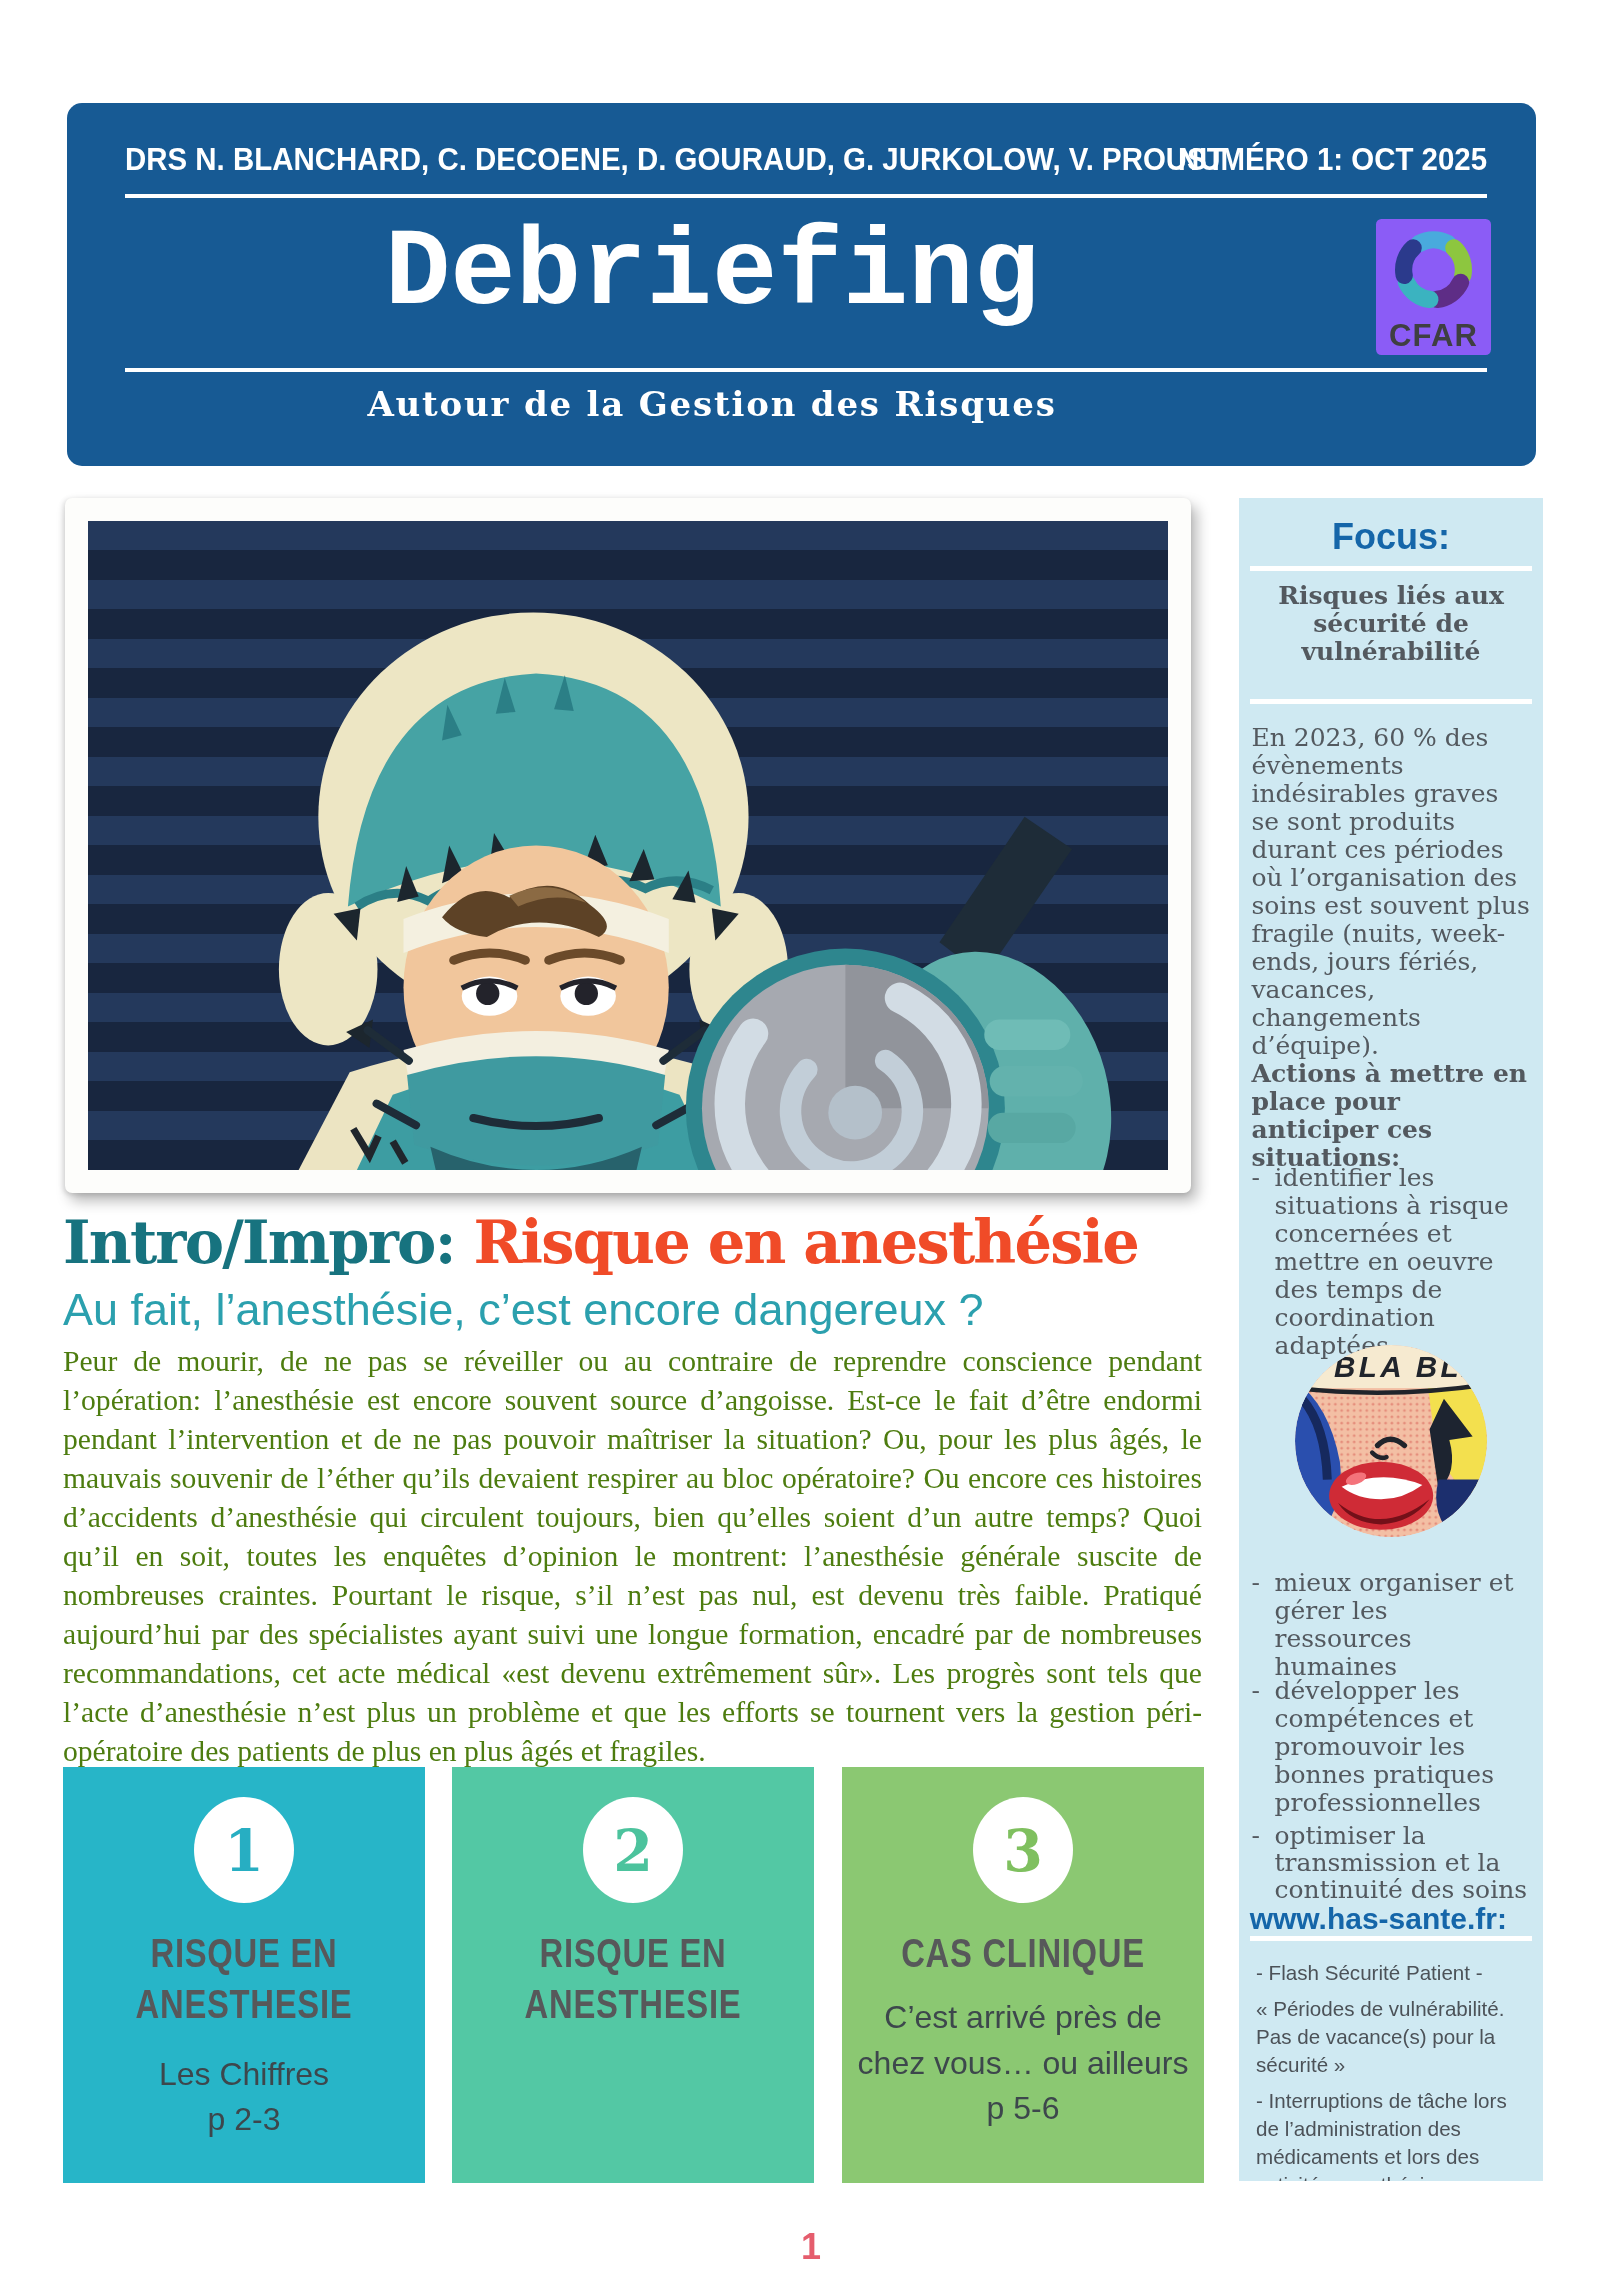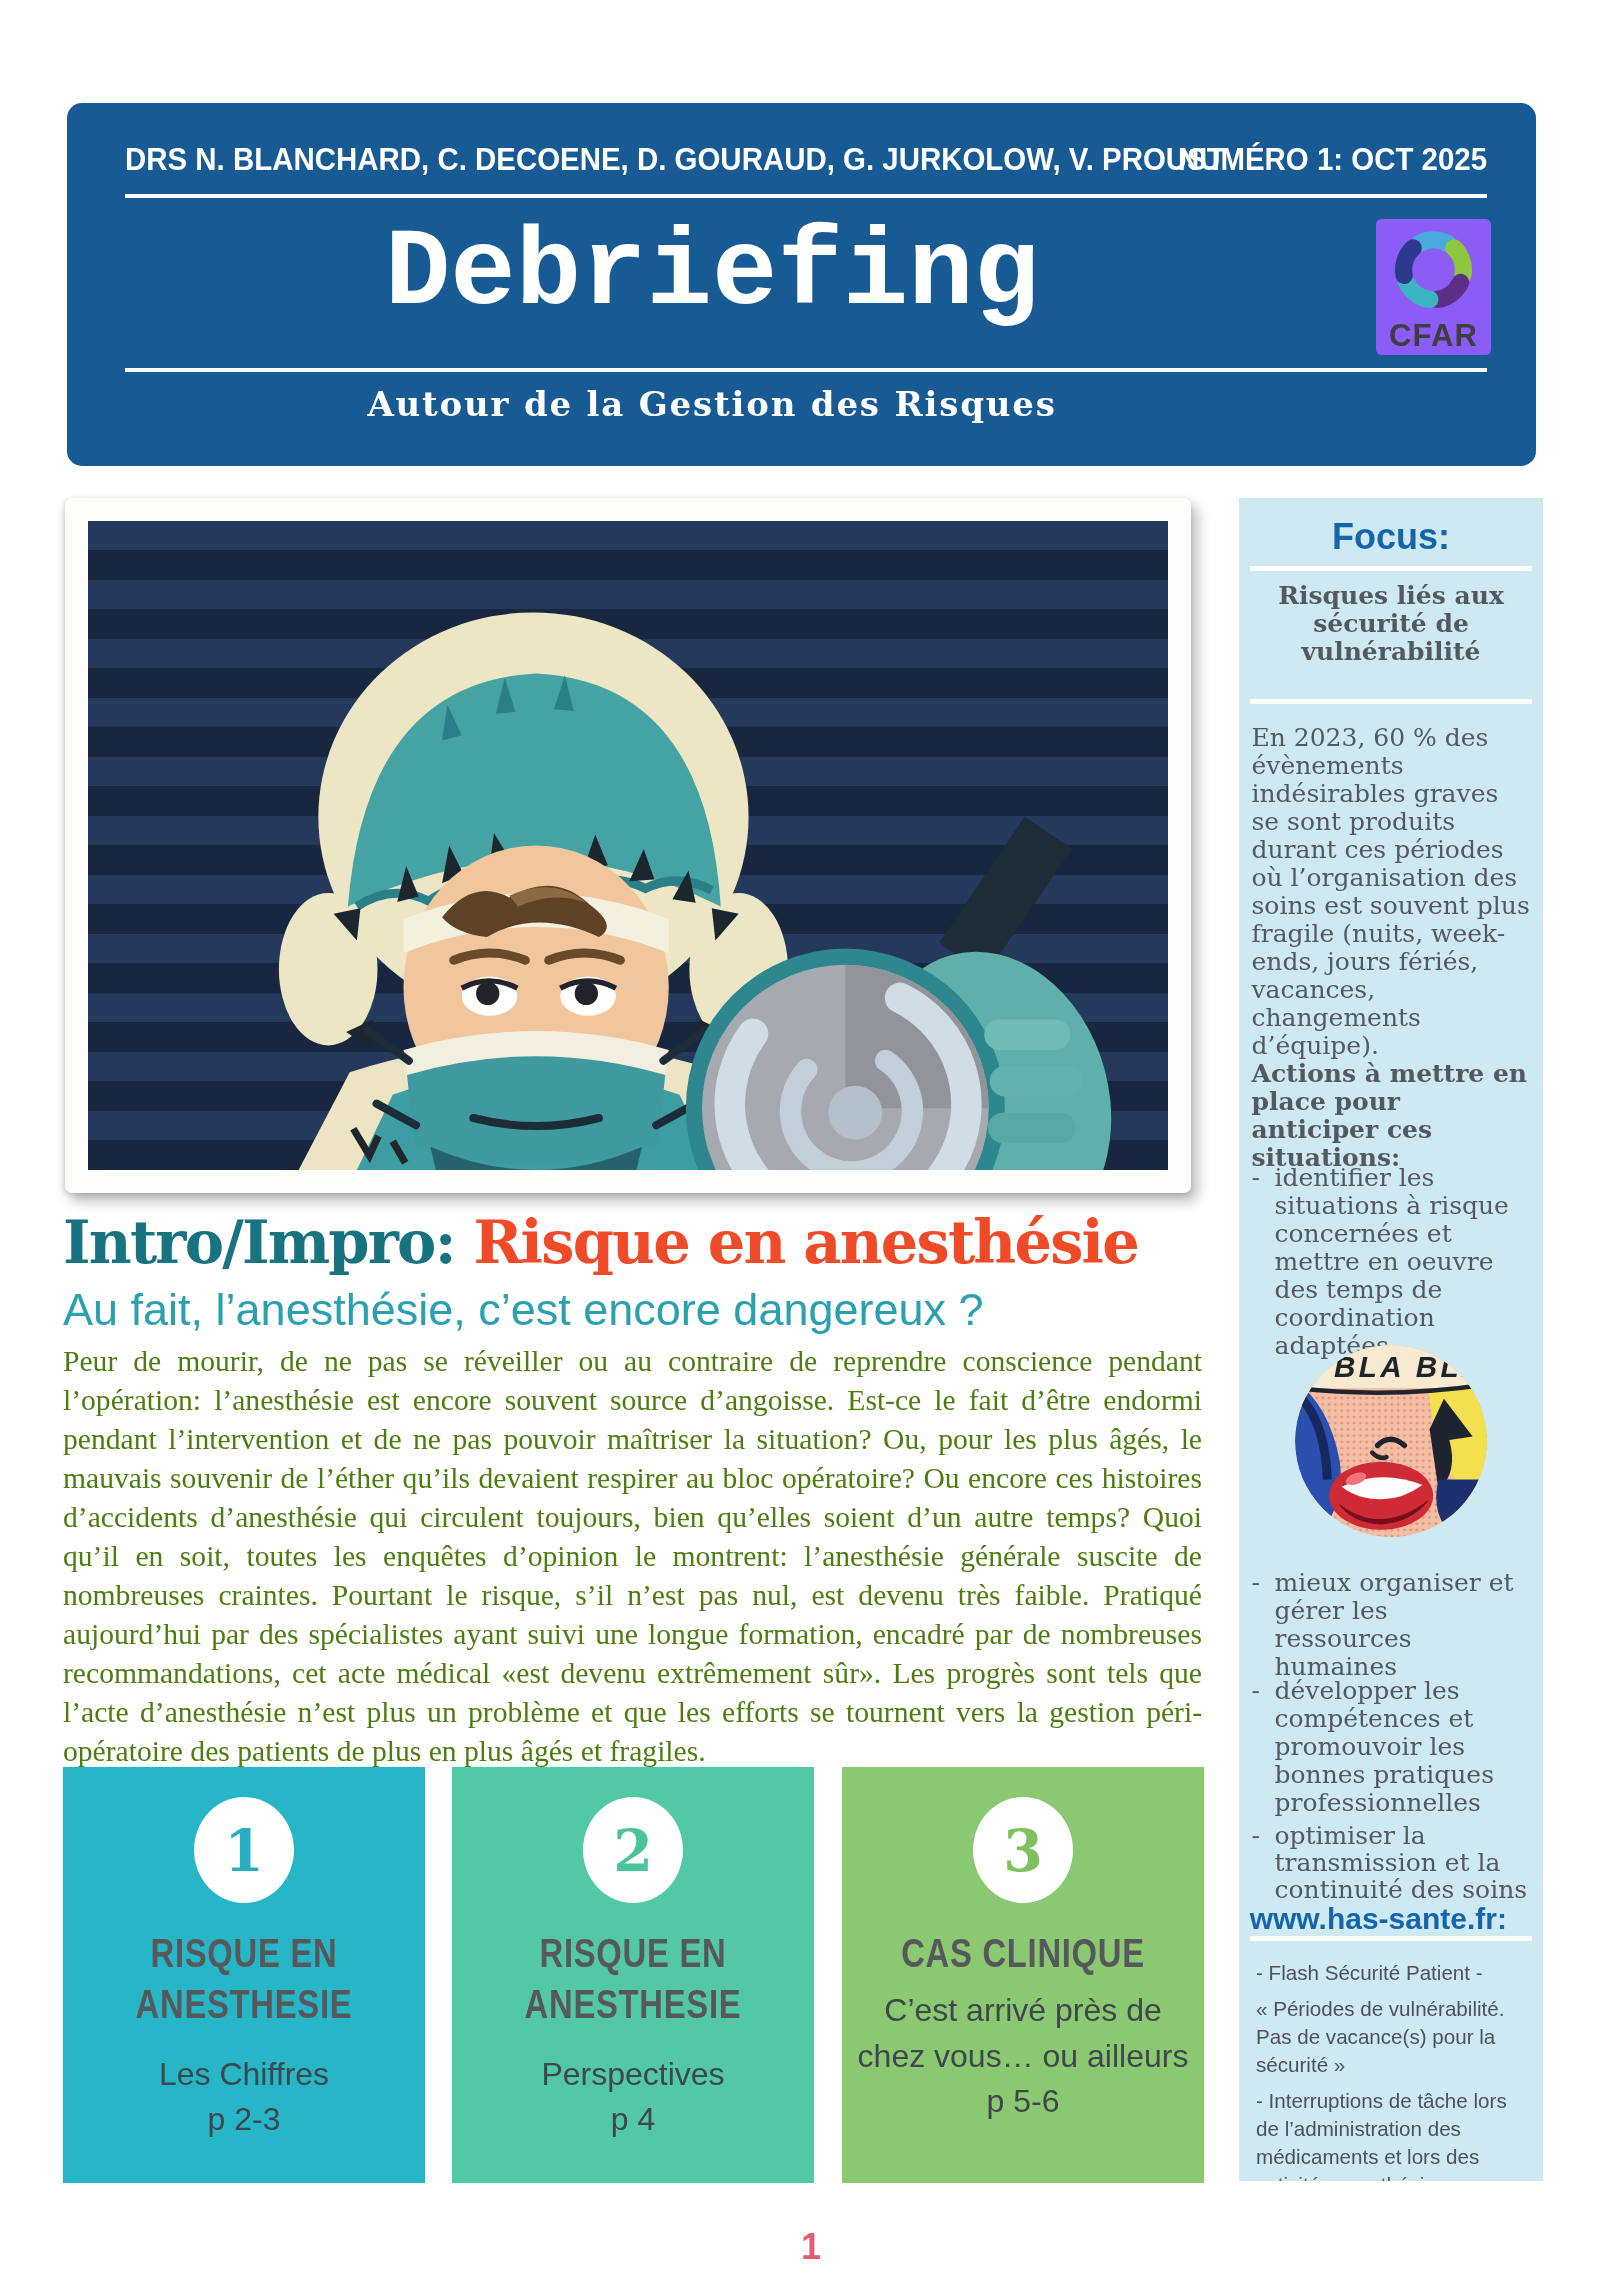--- a/index.html
+++ b/index.html
@@ -57,21 +57,21 @@
   .card1{left:63px;background:#27b5c8;}
   .card2{left:452px;background:#53c8a4;}
   .card3{left:842px;background:#8bc872;}
   .card-circle{width:100px;height:106px;border-radius:50%;background:#fff;margin:30px auto 0;
                display:flex;align-items:center;justify-content:center;}
   .card-num{font-family:"DejaVu Serif",serif;font-weight:700;font-size:57px;}
   .card1 .card-num{color:#27aec2;} .card2 .card-num{color:#4cc39d;} .card3 .card-num{color:#7fc05f;}
   .card-title{margin-top:25px;font-weight:700;font-size:41px;line-height:1.25;color:#57585a;
               white-space:pre-line;transform:scaleX(.8);letter-spacing:0.9px;}
   .card-sub{margin-top:21.5px;font-size:32px;line-height:1.42;color:#3d474c;white-space:pre-line;}
-  .card3 .card-sub{margin-top:9px;}
+  .card3 .card-sub{margin-top:16px;}
   
   .pagenum{position:absolute;left:0;top:2226px;width:100%;text-align:center;
            font-weight:700;font-size:36px;color:#e55d6d;}
 </style>
 </head>
 <body>
 
 <div class="page">
 
   <header class="masthead">
@@ -250,22 +250,20 @@
 ANESTHESIE</div>
     <div class="card-sub">Les Chiffres
 p 2-3</div>
   </div>
   <div class="card card2">
     <div class="card-circle">
       <span class="card-num">2</span>
     </div>
     <div class="card-title">RISQUE EN
 ANESTHESIE</div>
-    <div class="card-sub">Perspectives
-p 4</div>
   </div>
   <div class="card card3">
     <div class="card-circle">
       <span class="card-num">3</span>
     </div>
     <div class="card-title">CAS CLINIQUE</div>
     <div class="card-sub">C’est arrivé près de
 chez vous… ou ailleurs
 p 5-6</div>
   </div>

